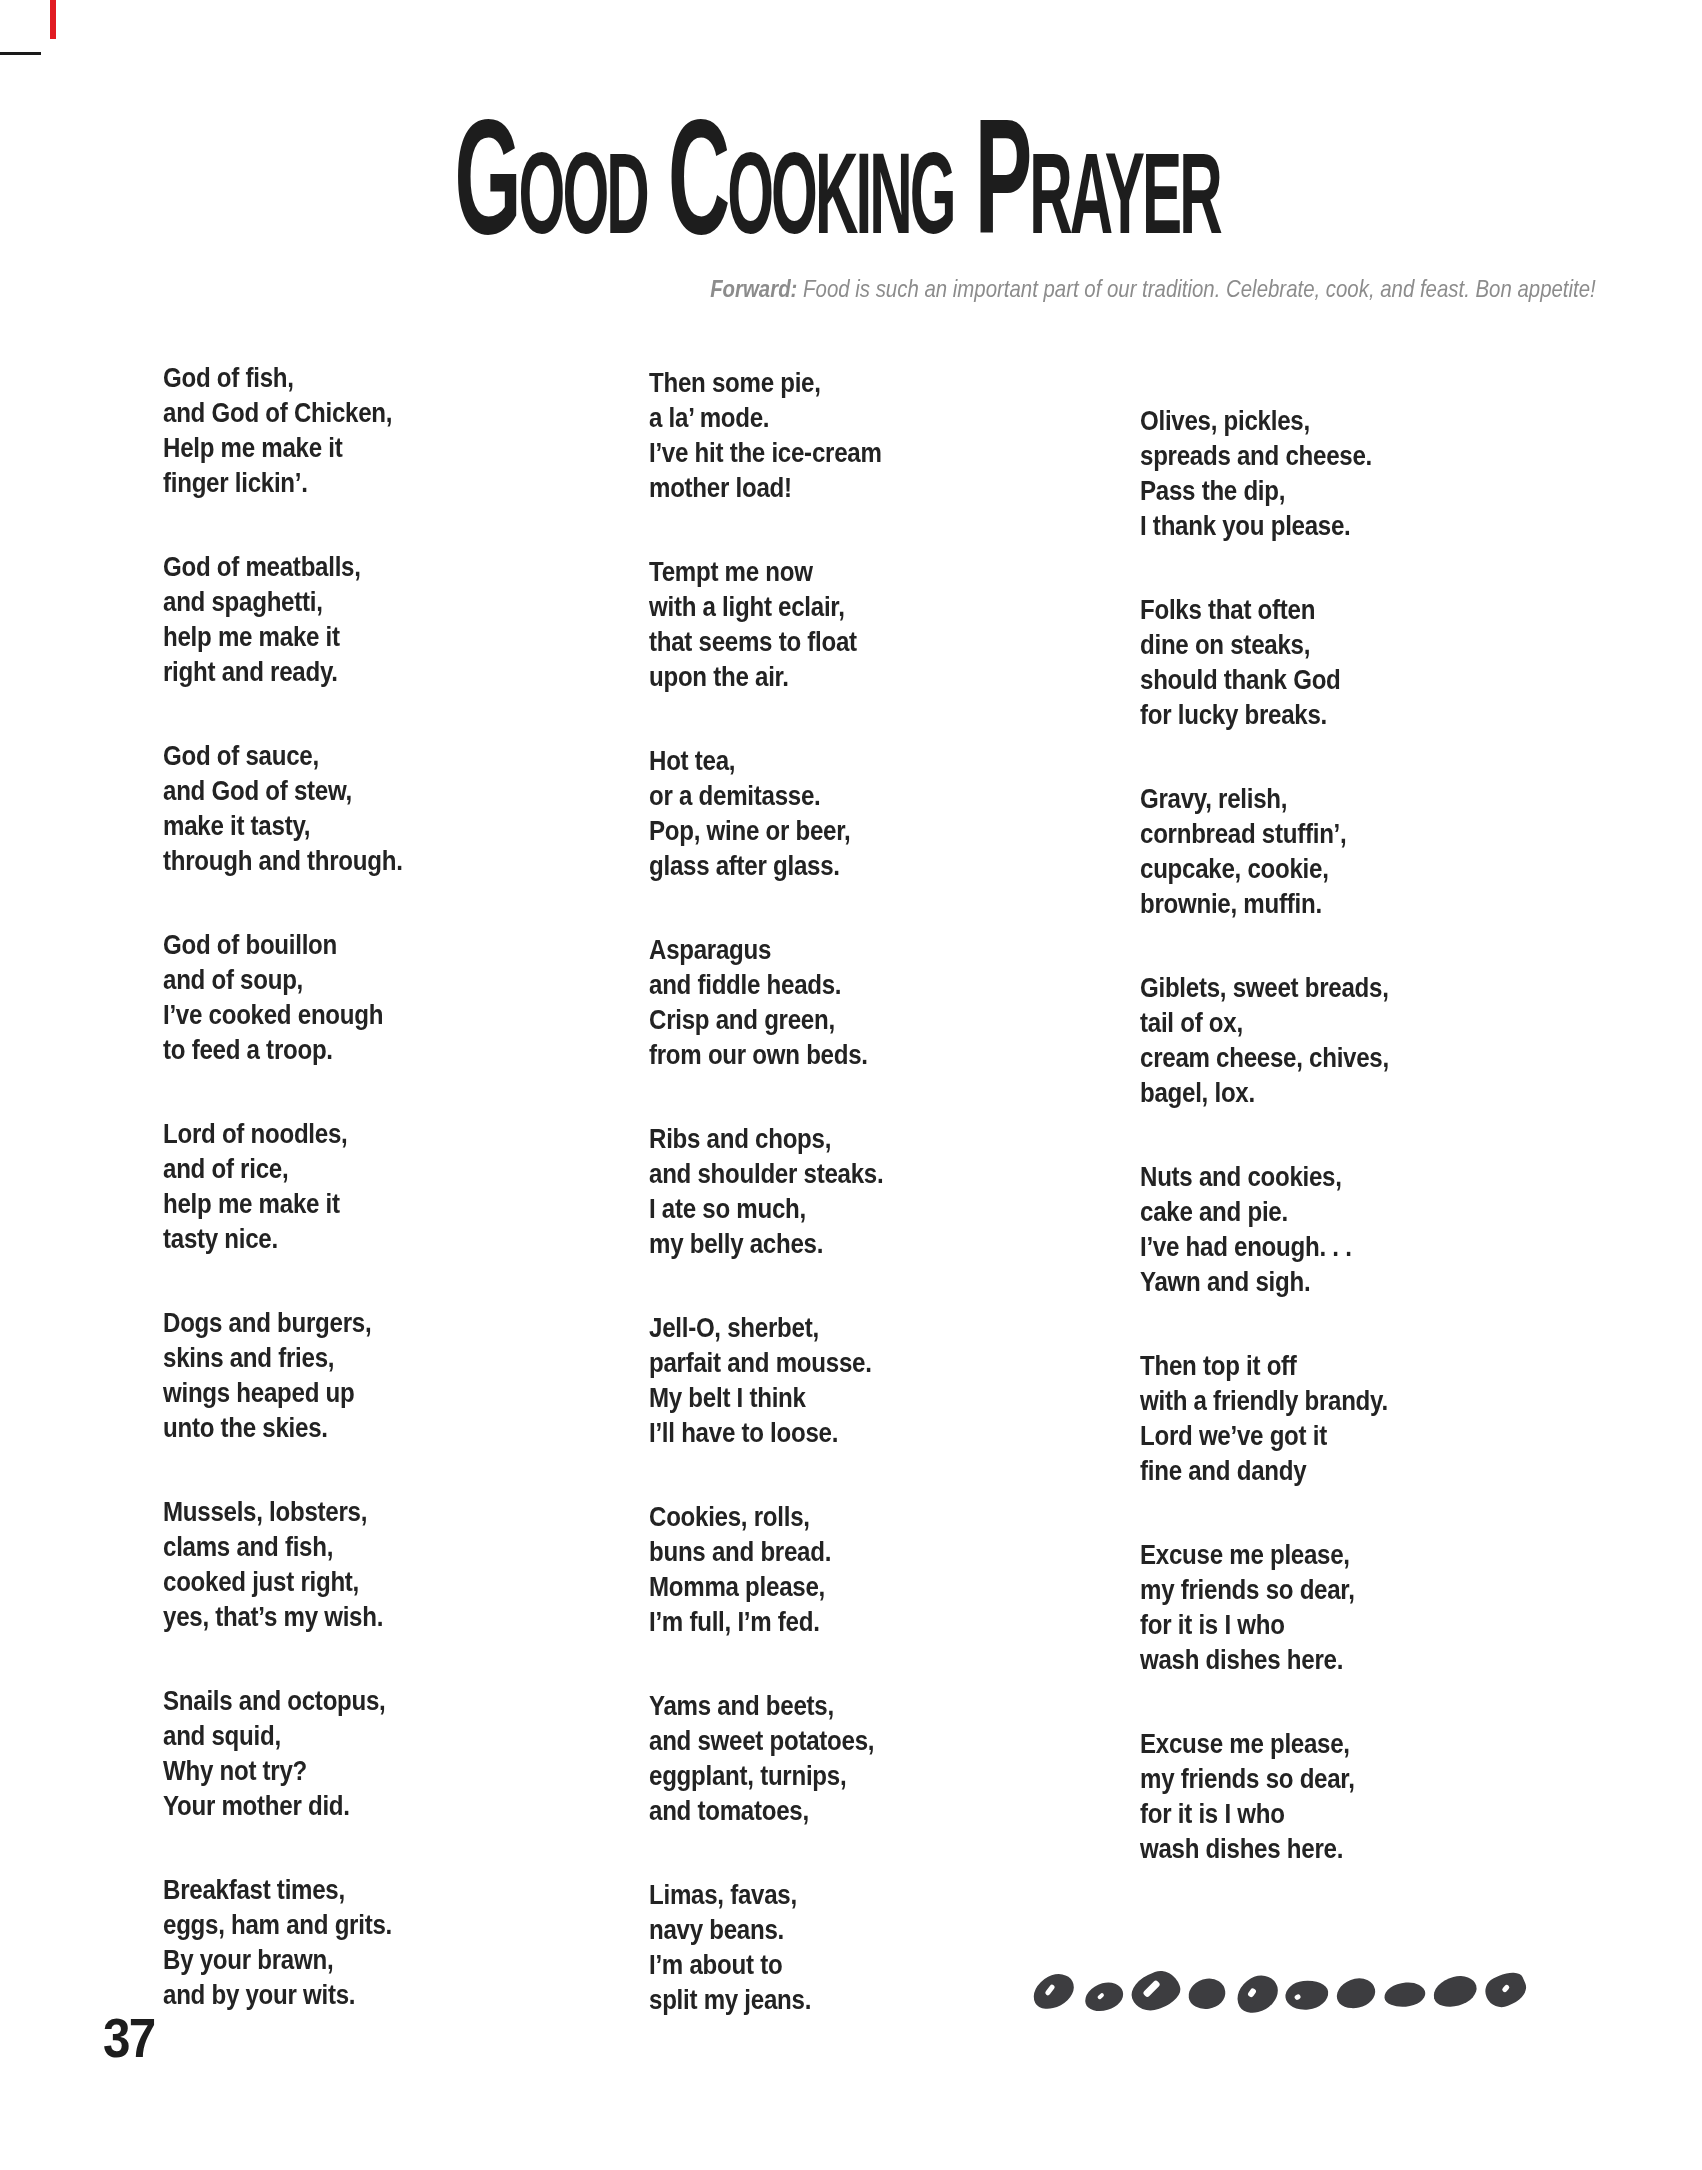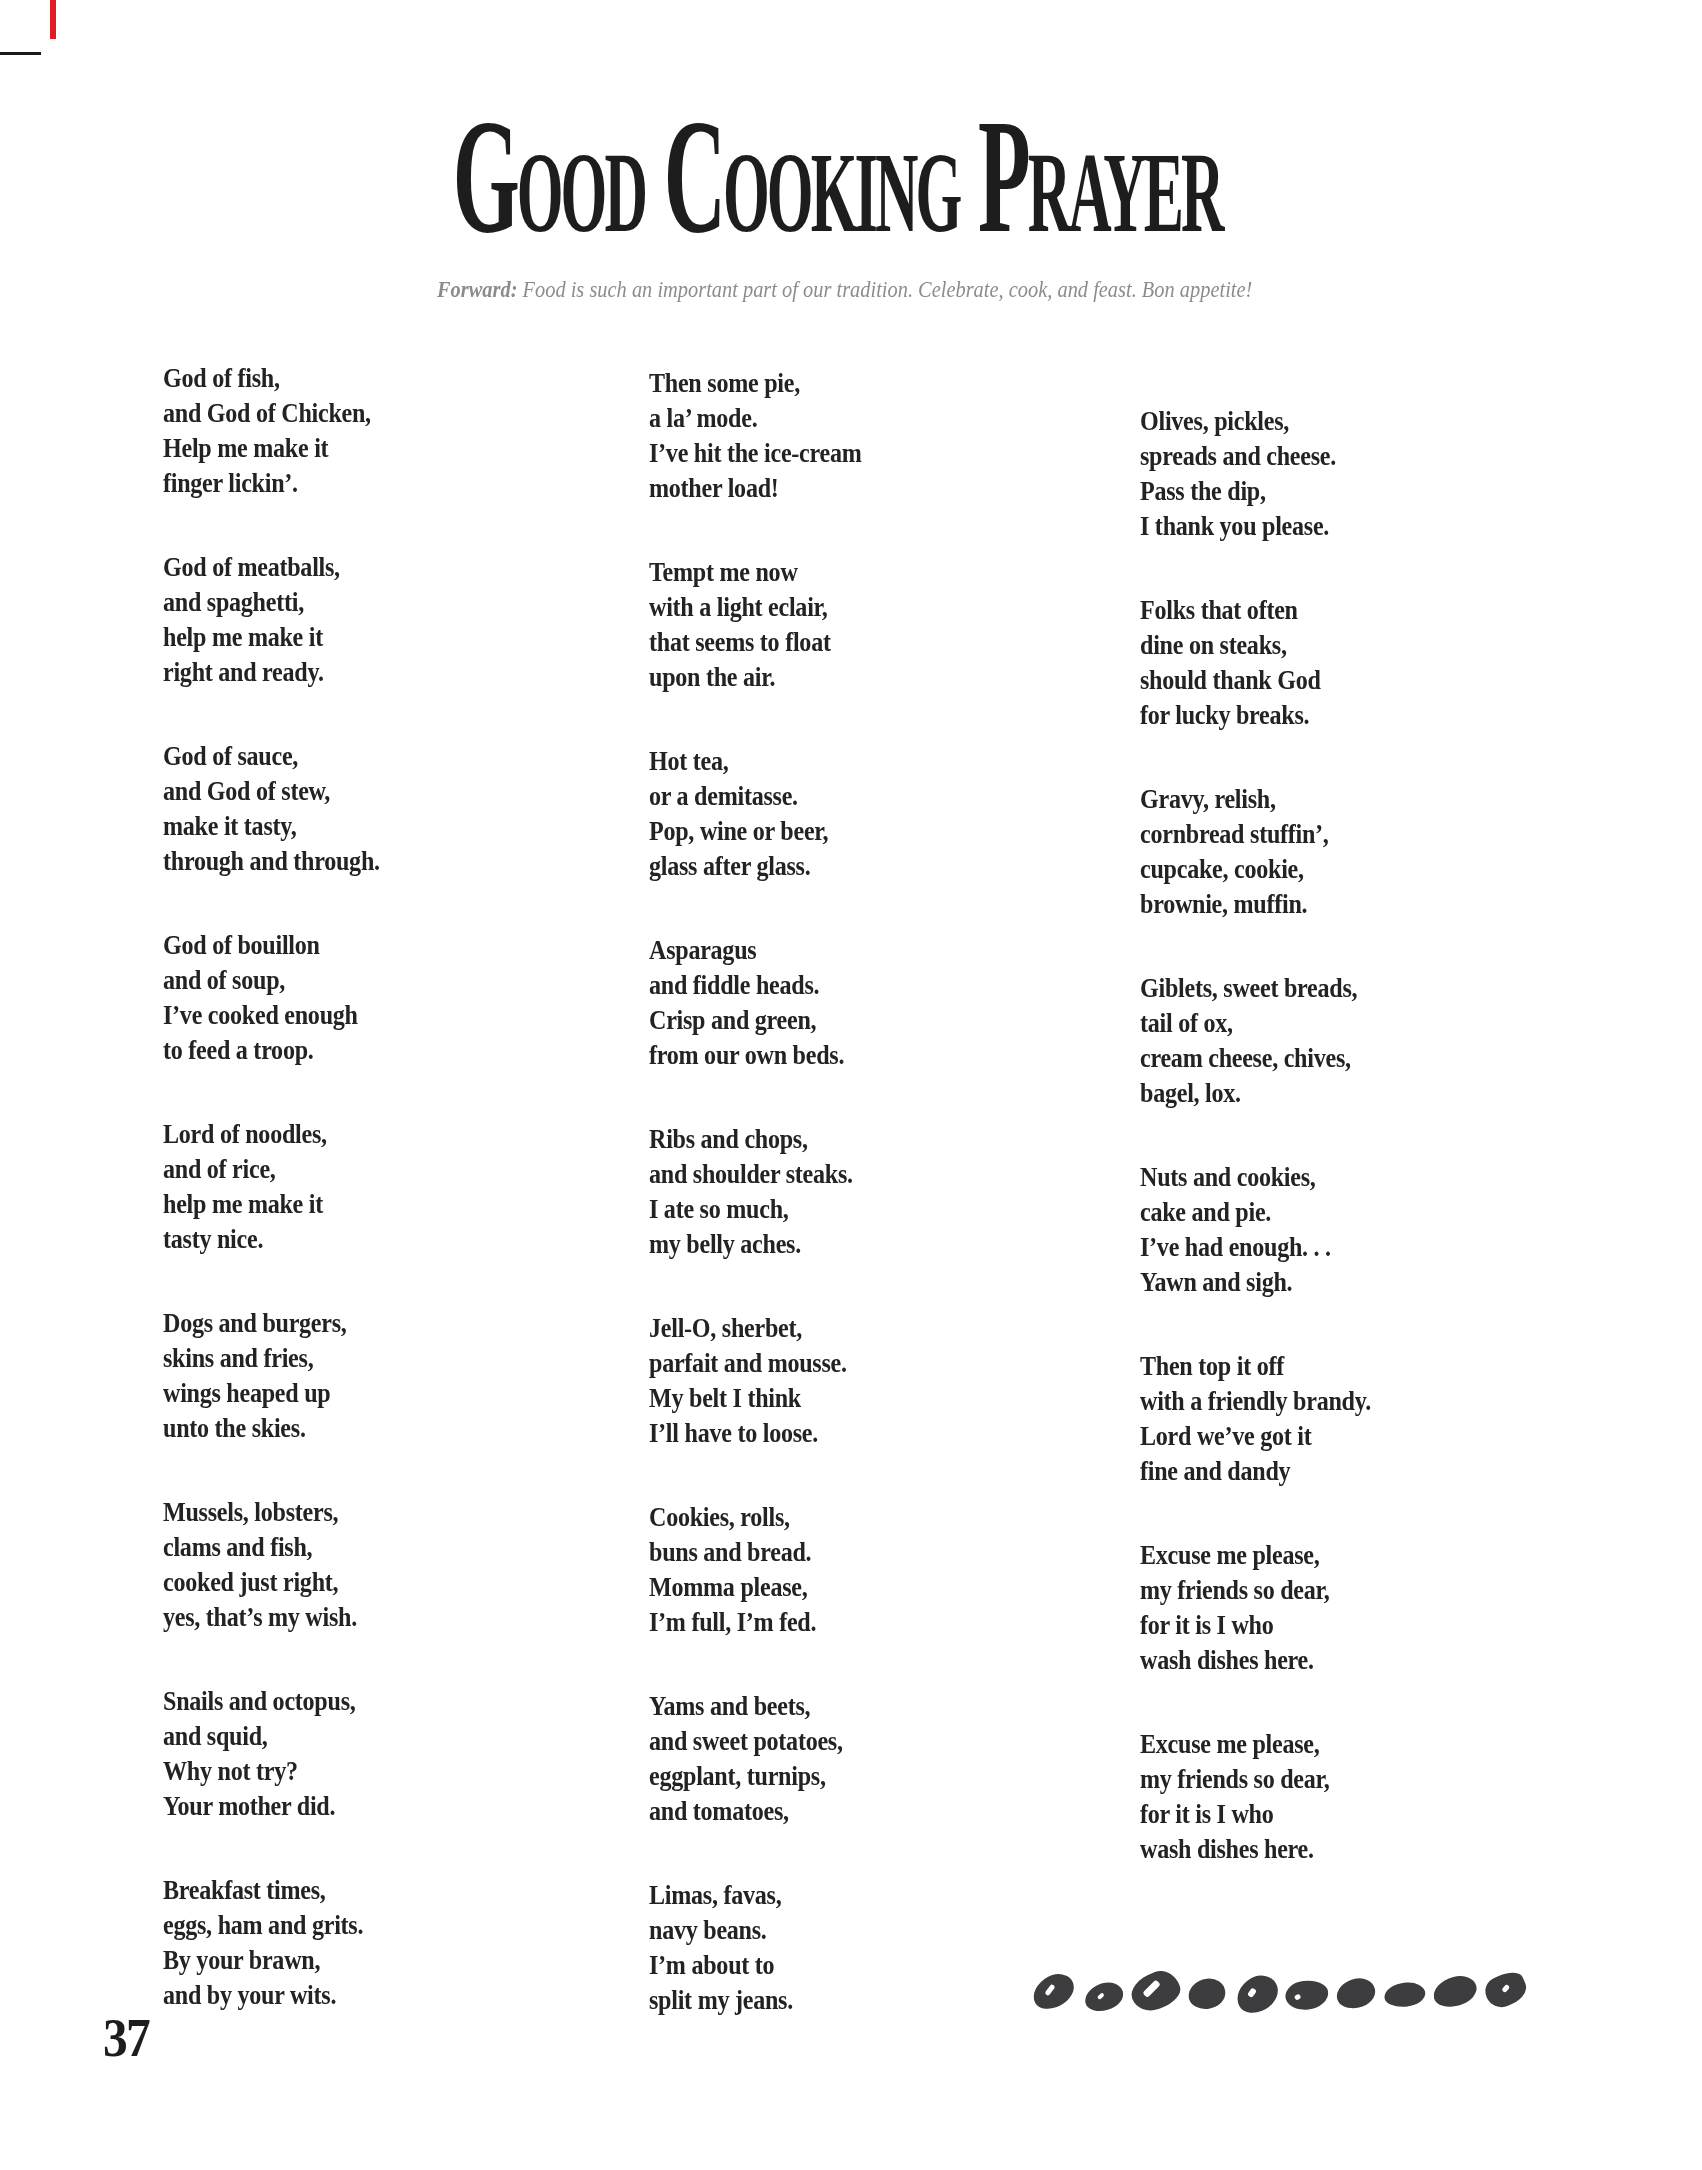--- a/index.html
+++ b/index.html
@@ -8,21 +8,21 @@
     --gray:#8c8c8c;
     --bean:#3d3d40;
     --crop-red:#e11b22;
   }
   html,body{margin:0;padding:0;background:#ffffff;}
   .page{
     position:relative;
     width:1674px;height:2171px;
     background:#ffffff;
     overflow:hidden;
-    font-family:Liberation Serif, serif;
+    font-family:Liberation Sans, sans-serif;
   }
   
   .crop-v{
     position:absolute;left:50px;top:0;width:5.6px;height:39px;
     background:var(--crop-red);
   }
   .crop-h{
     position:absolute;left:0;top:52px;width:41px;height:2.8px;
     background:#1a1a1a;
   }
@@ -37,21 +37,21 @@
     font-weight:900;
     font-variant:small-caps;
     letter-spacing:-4.7px;
     color:var(--ink);
     transform:scale(0.62,1.18);
     transform-origin:center top;
   }
   
   .forward-wrap{
     position:absolute;left:16px;right:0;top:275px;
-    text-align:center;white-space:nowrap;
+    text-align:right;white-space:nowrap;
   }
   .forward{
     display:inline-block;
     font-size:24px;line-height:28px;
     font-style:italic;
     color:var(--gray);
     transform:scaleX(0.85);
     transform-origin:center top;
   }
   .forward .fwd-label{font-weight:bold;}

